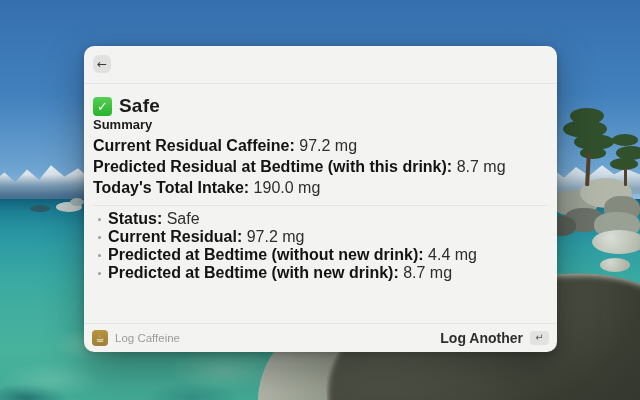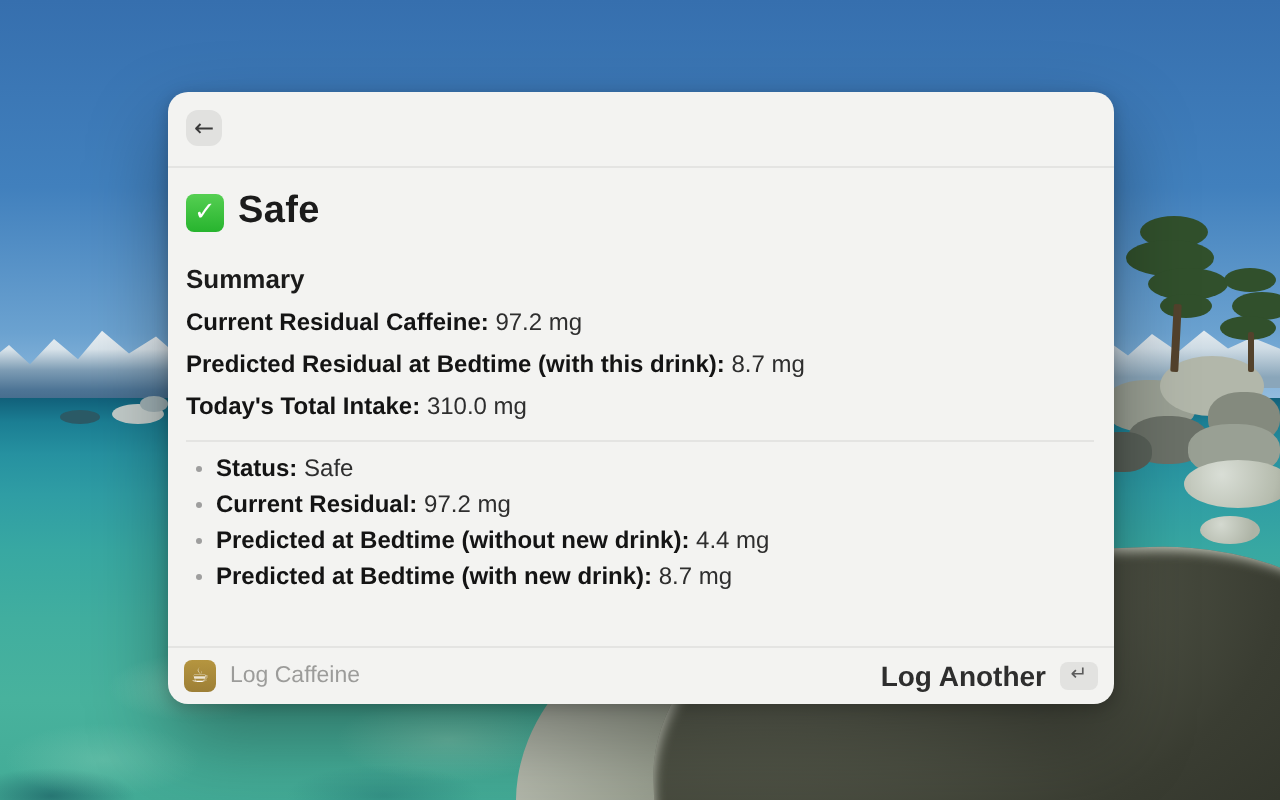--- a/index.html
+++ b/index.html
@@ -69,28 +69,28 @@
     background:#e1e1df;color:#3a3a3a;font-size:12px;line-height:18px;text-align:center;padding:0;cursor:pointer;
     font-family:"DejaVu Sans",sans-serif;}
   .win-body{padding:9px 10px 0 9px;color:#1b1b1b;}
   .title-row{display:flex;align-items:center;gap:7px;margin-top:2px;}
   .emoji-check{display:inline-flex;align-items:center;justify-content:center;
     background:linear-gradient(180deg,#55cf52,#27b42e);color:#fff;font-weight:700;
     font-family:"DejaVu Sans",sans-serif;}
   .emoji-lg{width:19px;height:19px;border-radius:4px;font-size:13px;}
   .emoji-sm{width:14px;height:14px;border-radius:3px;font-size:10px;flex:0 0 auto;}
   .page-title{font-size:19px;font-weight:700;letter-spacing:.2px;}
-  .section-h{font-size:13px;font-weight:700;margin-top:15px;}
-  .kv{font-size:12px;margin-top:7px;line-height:14px;}
+  .section-h{font-size:13px;font-weight:700;}
+  .kv{font-size:16px;margin-top:7px;line-height:14px;}
   .kv b{font-weight:700;color:#141414;}
   .kv span{color:#2e2e2e;}
   .hr{height:1px;background:#e4e4e2;margin-top:10px;}
   .hr + .section-h{margin-top:7px;}
   ul.details{list-style:none;margin:6px 0 0 0;padding:0;}
-  ul.details li{position:relative;padding-left:15px;font-size:12px;line-height:14px;margin-top:4px;color:#2e2e2e;}
+  ul.details li{position:relative;padding-left:15px;font-size:16px;line-height:14px;margin-top:4px;color:#2e2e2e;}
   ul.details li::before{content:"";position:absolute;left:5px;top:6px;width:3px;height:3px;border-radius:50%;background:#9e9e9e;}
   ul.details li b{font-weight:700;color:#141414;}
   .verdict{display:flex;align-items:flex-start;gap:7px;margin-top:11px;font-size:12px;line-height:14px;color:#2e2e2e;}
   .verdict b{font-weight:700;color:#141414;}
   .win-footer{position:absolute;left:0;right:0;bottom:0;height:28px;border-top:1px solid #e4e4e2;
     display:flex;align-items:center;gap:7px;padding:0 8px;border-radius:0 0 10px 10px;}
   .app-icon{width:16px;height:16px;border-radius:4px;background:linear-gradient(180deg,#b5953f,#9d7f36);
     color:#fff;font-size:10px;display:flex;align-items:center;justify-content:center;
     font-family:"DejaVu Sans",sans-serif;}
   .app-name{font-size:11.5px;color:#9c9c9a;}
@@ -157,21 +157,21 @@
       <div class="kv">
         <b>Current Residual Caffeine:</b>
         <span>97.2 mg</span>
       </div>
       <div class="kv">
         <b>Predicted Residual at Bedtime (with this drink):</b>
         <span>8.7 mg</span>
       </div>
       <div class="kv">
         <b>Today's Total Intake:</b>
-        <span>310.0 mg</span>
+        <span>190.0 mg</span>
       </div>
 
       <div class="hr"></div>
 
 
       <ul class="details">
         <li>
           <b>Status:</b>
           <span>Safe</span>
         </li>

